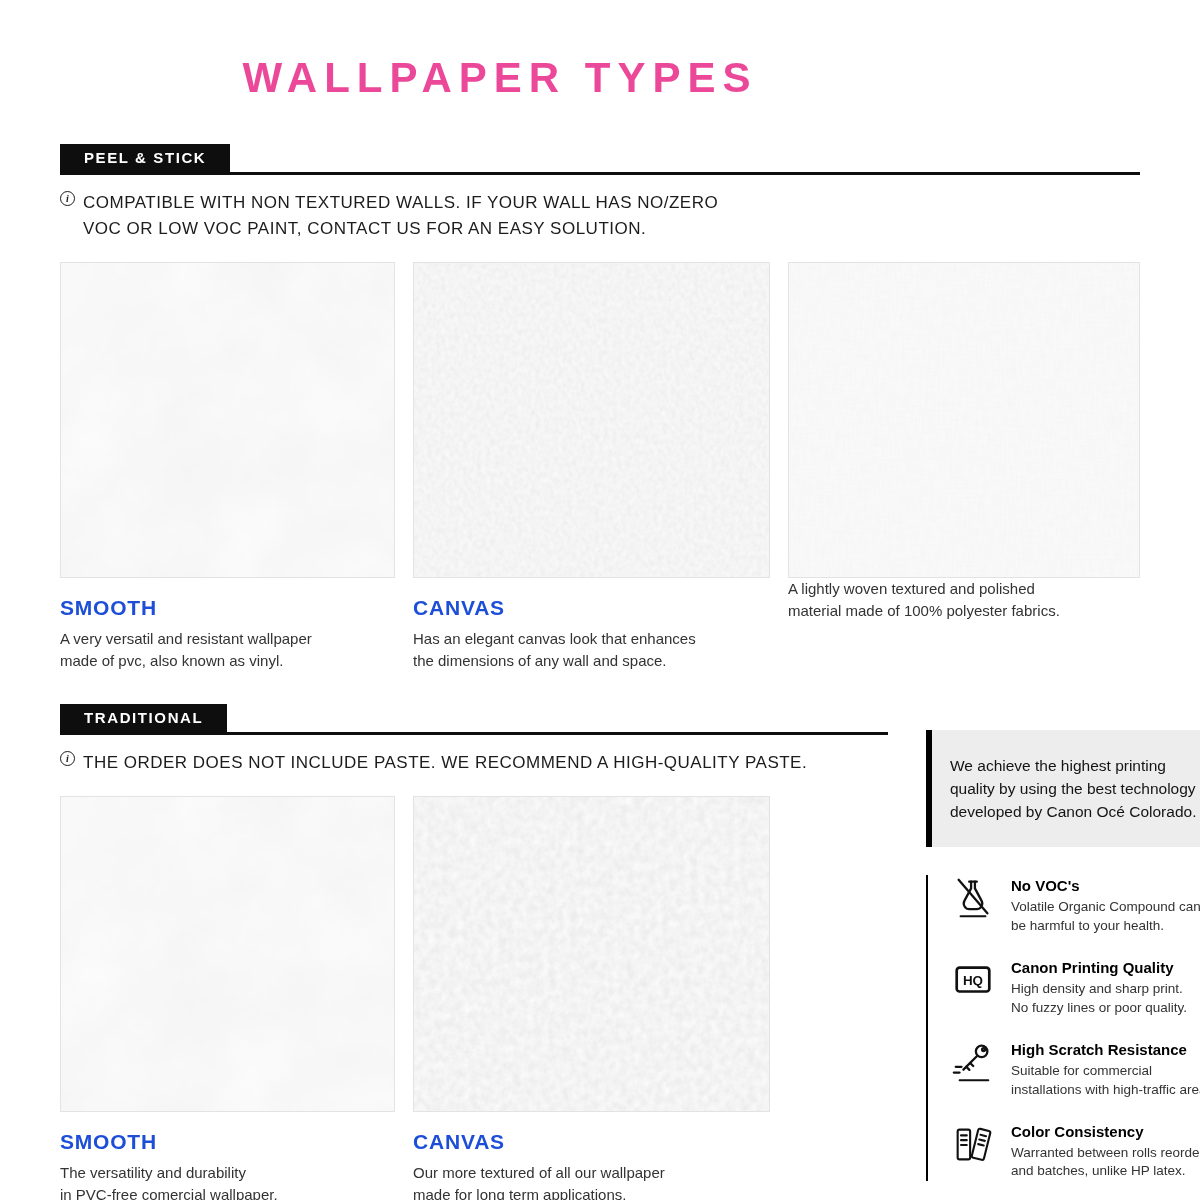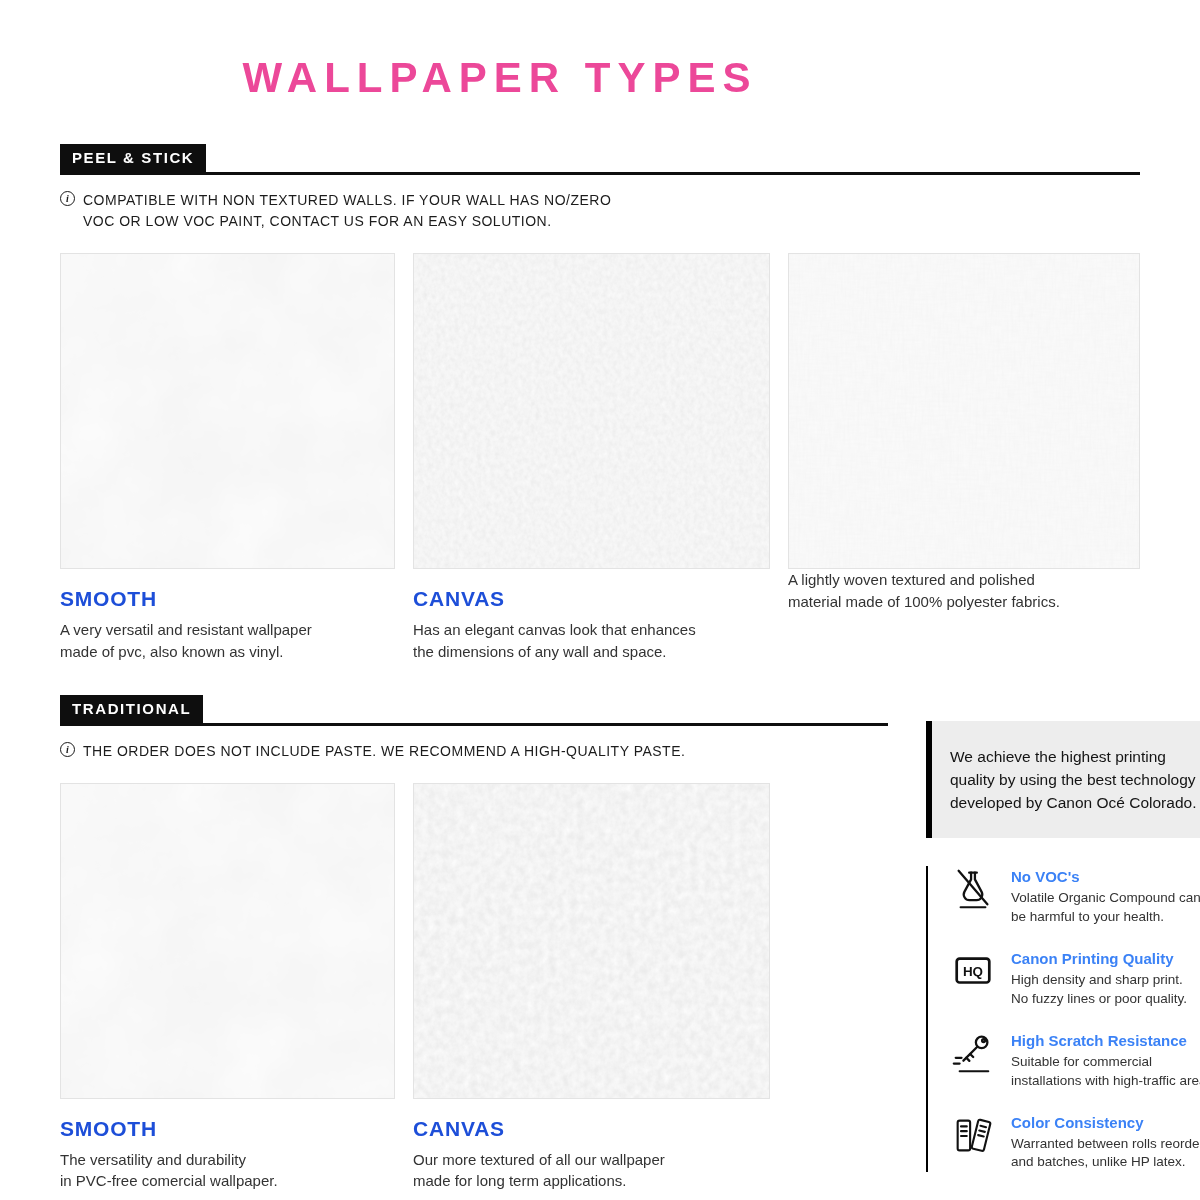--- a/index.html
+++ b/index.html
@@ -11,32 +11,32 @@
     padding: 44px 60px 30px; position: relative; overflow: hidden;
   }
   .page-title {
     width: 880px; text-align: center; margin: 10px 0 42px;
     font-size: 42px; font-weight: 600; letter-spacing: 7px; color: #ec4899;
   }
   .section-rule { border-bottom: 3px solid #0e0e0e; line-height: 0; }
   .section-label {
     display: inline-block; background: #0e0e0e; color: #ffffff;
     font-size: 15px; font-weight: 700; letter-spacing: 1.6px;
-    padding: 6px 12px 7px; line-height: 1;
+    padding: 6px 24px 7px; line-height: 1;
   }
   .note { display: flex; gap: 8px; align-items: flex-start; margin: 15px 0 21px; }
   .info-icon {
     width: 15px; height: 15px; flex: none; margin-top: 1px;
     border: 1.4px solid #1a1a1a; border-radius: 50%;
     display: inline-flex; align-items: center; justify-content: center;
     font-size: 10px; font-style: italic; font-weight: 700; color: #1a1a1a;
     font-family: "Liberation Serif", serif;
   }
   .note-text {
-    font-size: 14px; letter-spacing: 0.5px; color: #1c1c1c;
+    font-size: 17px; letter-spacing: 0.5px; color: #1c1c1c;
     line-height: 1.5; white-space: pre-line;
   }
   .swatch-grid3 { display: grid; grid-template-columns: 335px 357px 352px; gap: 18px; }
   .swatch-grid2 { display: grid; grid-template-columns: 335px 357px; gap: 18px; }
   figure.swatch { margin: 0; }
   .swatch-img {
     width: 100%; height: 316px; display: block;
     border: 1px solid #e3e3e3; background: #f4f4f4;
   }
   .swatch-title {
@@ -55,21 +55,21 @@
     margin-top: 26px; background: #ededed; border-left: 6px solid #000000;
     padding: 24px 18px; font-size: 15.5px; line-height: 1.5; color: #141414;
     white-space: pre-line;
   }
   .features {
     margin-top: 28px; border-left: 2px solid #000000; padding-left: 22px;
     display: flex; flex-direction: column; gap: 21px;
   }
   .feature { display: flex; gap: 15px; align-items: flex-start; }
   .feature-icon { width: 46px; height: 46px; flex: none; }
-  .feature-title { margin: 2px 0 4px; font-size: 15px; font-weight: 700; color: #3b82f6; }
+  .feature-title { margin: 2px 0 4px; font-size: 15px; font-weight: 700; color: #000000; }
   .feature-desc {
     margin: 0; font-size: 13.5px; line-height: 1.4; color: #333333;
     white-space: pre-line;
   }
   .defs-holder { position: absolute; width: 0; height: 0; overflow: hidden; }
 </style>
 </head>
 <body>
 
 <svg class="defs-holder" aria-hidden="true">

